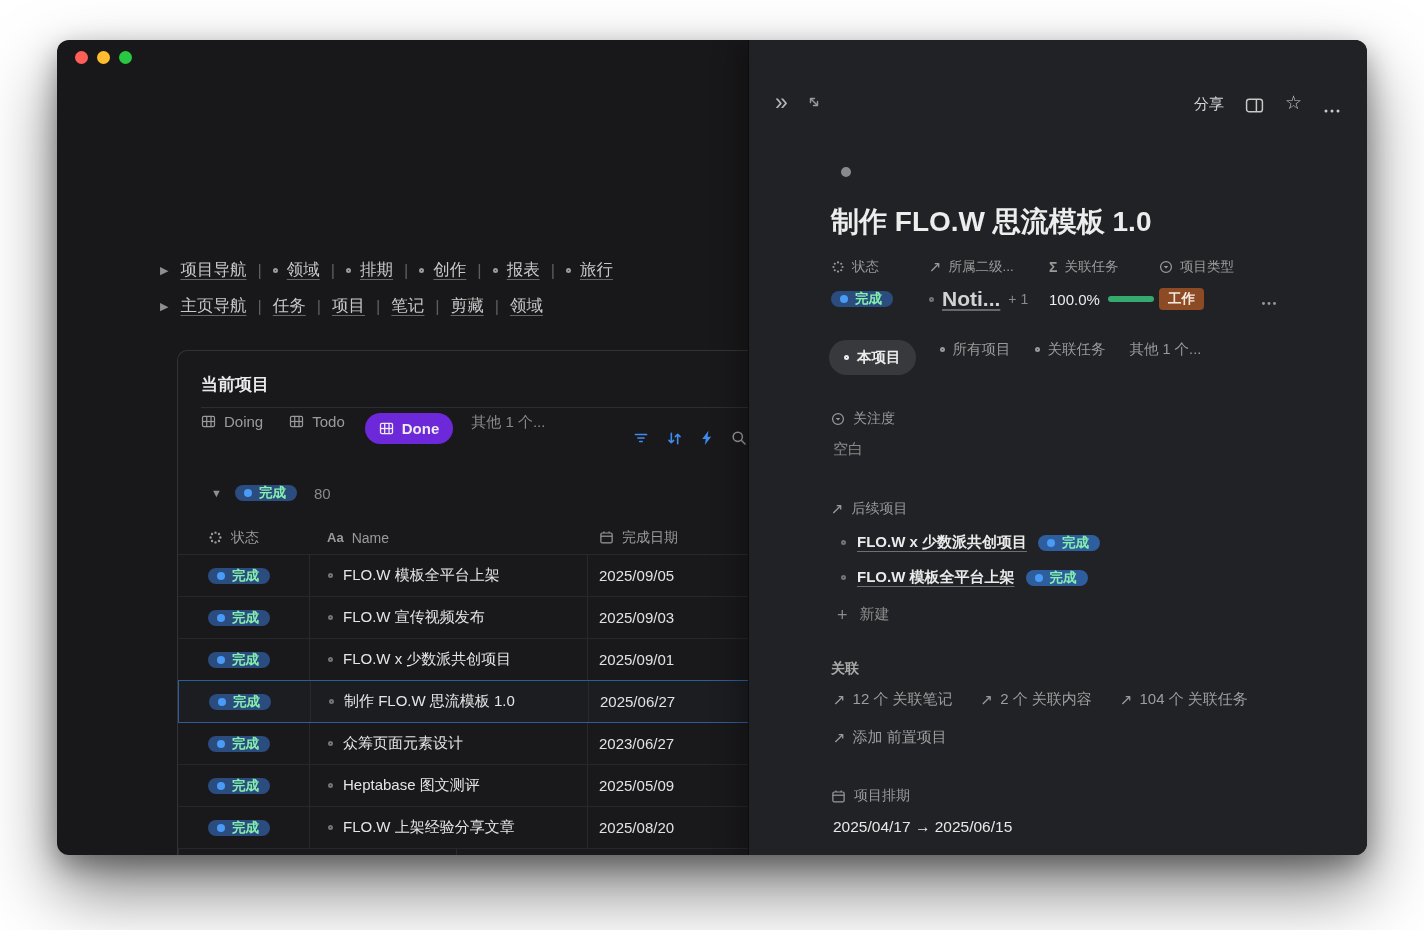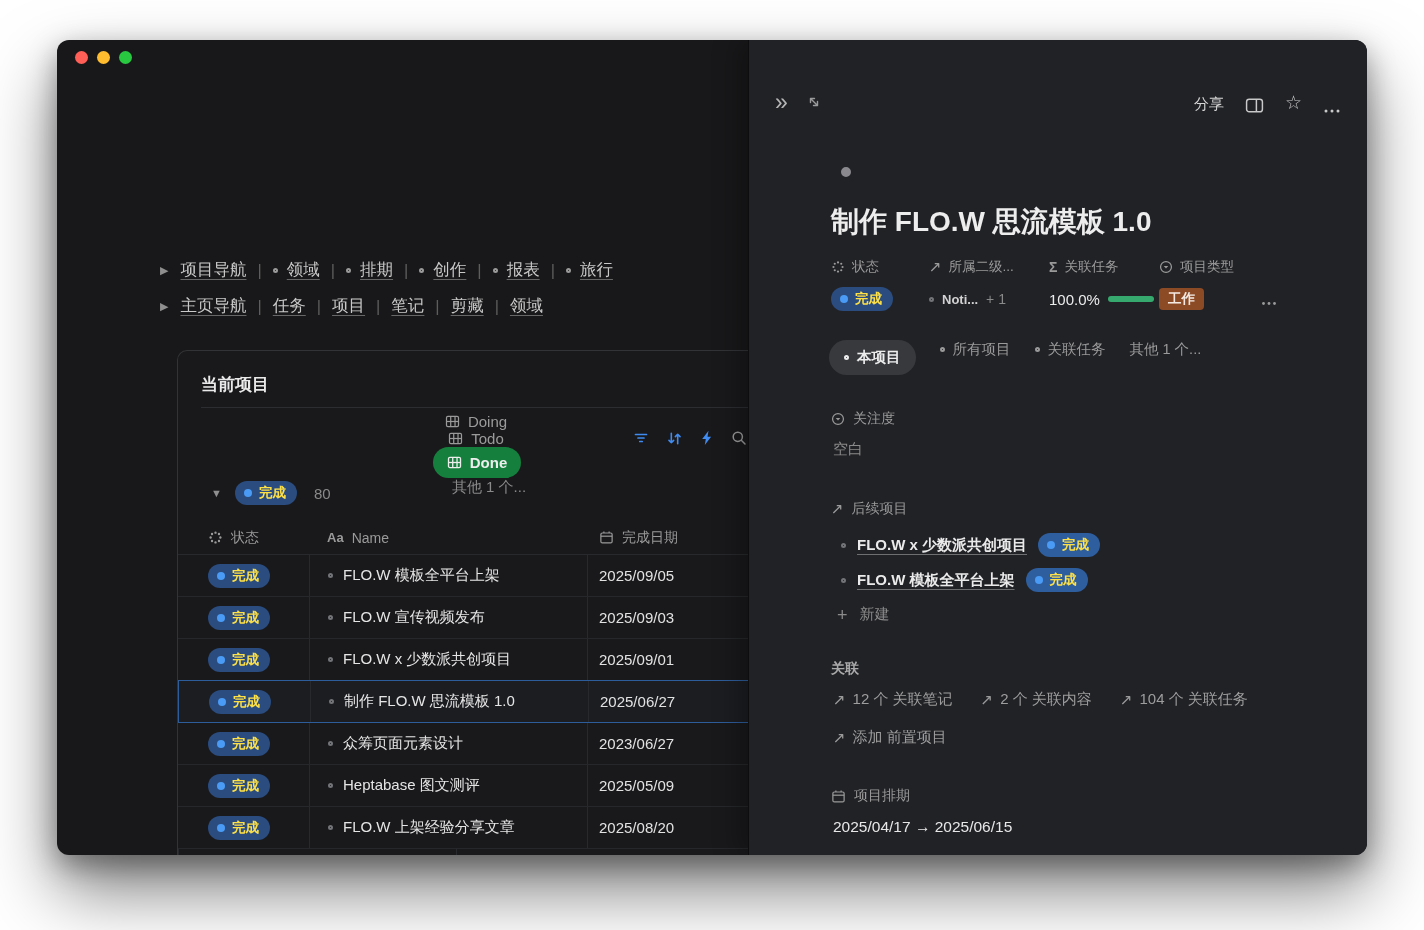--- a/index.html
+++ b/index.html
@@ -32,33 +32,33 @@
 
   
   .card {
     position:absolute; left:120px; top:310px; width:600px; height:505px;
     border:1px solid #323336; border-bottom:none; border-right:none;
     border-radius:10px 10px 0 0; background:#19191c;
   }
   .card-title { position:absolute; left:23px; top:22px; font-size:17px; font-weight:700; color:#e9e9e9; }
   .card-divider { position:absolute; left:23px; right:0; top:56px; border-top:1px solid #2c2d30; }
 
-  .toolbar { position:absolute; left:23px; right:0; top:62px; height:50px; display:flex; align-items:center;flex-direction:column; }
+  .toolbar { position:absolute; left:23px; right:0; top:62px; height:50px; display:flex; align-items:flex-start; }
   .tab { display:flex; align-items:center; gap:8px; color:#9b9b9b; font-size:15px; font-weight:500; margin-right:26px; cursor:pointer; }
-  .tab.active { background:#15803d; color:#ededed; font-weight:700; border-radius:18px; padding:7px 14px; margin-left:-6px; margin-right:18px; }
+  .tab.active { background:#6d28d9; color:#ededed; font-weight:700; border-radius:18px; padding:7px 14px; margin-left:-6px; margin-right:18px; }
   .more-tabs { color:#8a8a8a; font-size:15px; cursor:pointer; }
   .tb-icons { position:absolute; left:432px; top:0; height:50px; display:flex; align-items:center; gap:17px; }
   .tb-icons .icon { cursor:pointer; }
 
   .group-row { position:absolute; left:33px; top:128px; height:28px; display:flex; align-items:center; }
   .group-count { color:#8a8a8a; font-size:15px; margin-left:17px; }
   .group-row .tri { margin-right:13px; }
 
-  .badge { display:inline-flex; align-items:center; gap:7px; height:24px; padding:0 11px 0 9px; border-radius:12px;
-           background:var(--badge_table_bg); color:#fde047; font-size:13.5px; font-weight:600; white-space:nowrap;text-align:center; }
+  .badge { display:inline-flex; align-items:center; gap:7px; height:16px; padding:0 11px 0 9px; border-radius:12px;
+           background:var(--badge_table_bg); color:#86efac; font-size:13.5px; font-weight:600; white-space:nowrap;text-align:center; }
   .badge .dot { width:8px; height:8px; border-radius:50%; background:var(--badge_dot); }
   .badge.bright { background:var(--badge_panel_bg); }
 
   .thead { position:absolute; left:0; right:0; top:170px; height:34px; display:flex; align-items:center;
            color:#9a9a9a; font-size:14px; border-bottom:1px solid #28292c; }
   .th-status { width:131px; padding-left:30px; display:flex; align-items:center; gap:8px; }
   .th-name { width:279px; padding-left:18px; display:flex; align-items:center; gap:8px; }
   .th-date { flex:1; padding-left:11px; display:flex; gap:8px; }
   .aa { font-size:13px; color:#9a9a9a; font-weight:600; }
 
@@ -80,21 +80,21 @@
   .p-tb-right { margin-left:auto; display:flex; align-items:flex-end; gap:21px; }
   .share-label { font-size:15px; color:#d6d6d6; cursor:pointer; }
   .star { font-size:19px; color:#c9c9c9; cursor:pointer; }
 
   .doc-icon { position:absolute; left:92px; top:127px; width:10px; height:10px; border:5px solid #8a8a8e; border-radius:50%; }
   .doc-title { position:absolute; left:82px; top:163px; font-size:28px; font-weight:700; color:#ededed; white-space:nowrap; }
 
   .prop { position:absolute; top:218px; }
   .prop-label { display:flex; align-items:center; gap:7px; color:#9b9b9b; font-size:13.5px; white-space:nowrap; }
   .prop-value { margin-top:11px; display:flex; align-items:center; gap:8px; height:24px; white-space:nowrap; cursor:pointer; }
-  .rel-val { color:#d2d2d2; font-size:13px; font-weight:600; text-underline-offset:3px; text-decoration-color:rgba(210,210,210,.4); }
+  .rel-val { color:#d2d2d2; font-size:21px; font-weight:600; text-decoration:underline; text-underline-offset:3px; text-decoration-color:rgba(210,210,210,.4); }
   .rel-extra { color:#8a8a8a; font-size:14px; }
   .pct { color:#ececec; font-size:15px; font-weight:500; }
   .pbar { width:46px; height:6px; border-radius:3px; background:var(--progress_green); }
   .badge-work { display:inline-flex; align-items:center; height:22px; padding:0 9px; border-radius:4px;
                 background:var(--badge_work_bg); color:#f3e9e1; font-size:13.5px; font-weight:600; }
   .prop-more { position:absolute; left:512px; top:252px; color:#9a9a9a; cursor:pointer; }
 
   .p-tabs { position:absolute; left:80px; top:300px; height:36px; display:flex; align-items:flex-start; gap:24px; }
   .p-tab { display:flex; align-items:center; gap:8px; color:#9a9a9a; font-size:14.5px; font-weight:500; cursor:pointer; }
   .p-tab.active { background:#37393d; color:#ededed; font-weight:700; border-radius:18px; padding:8px 15px; }

